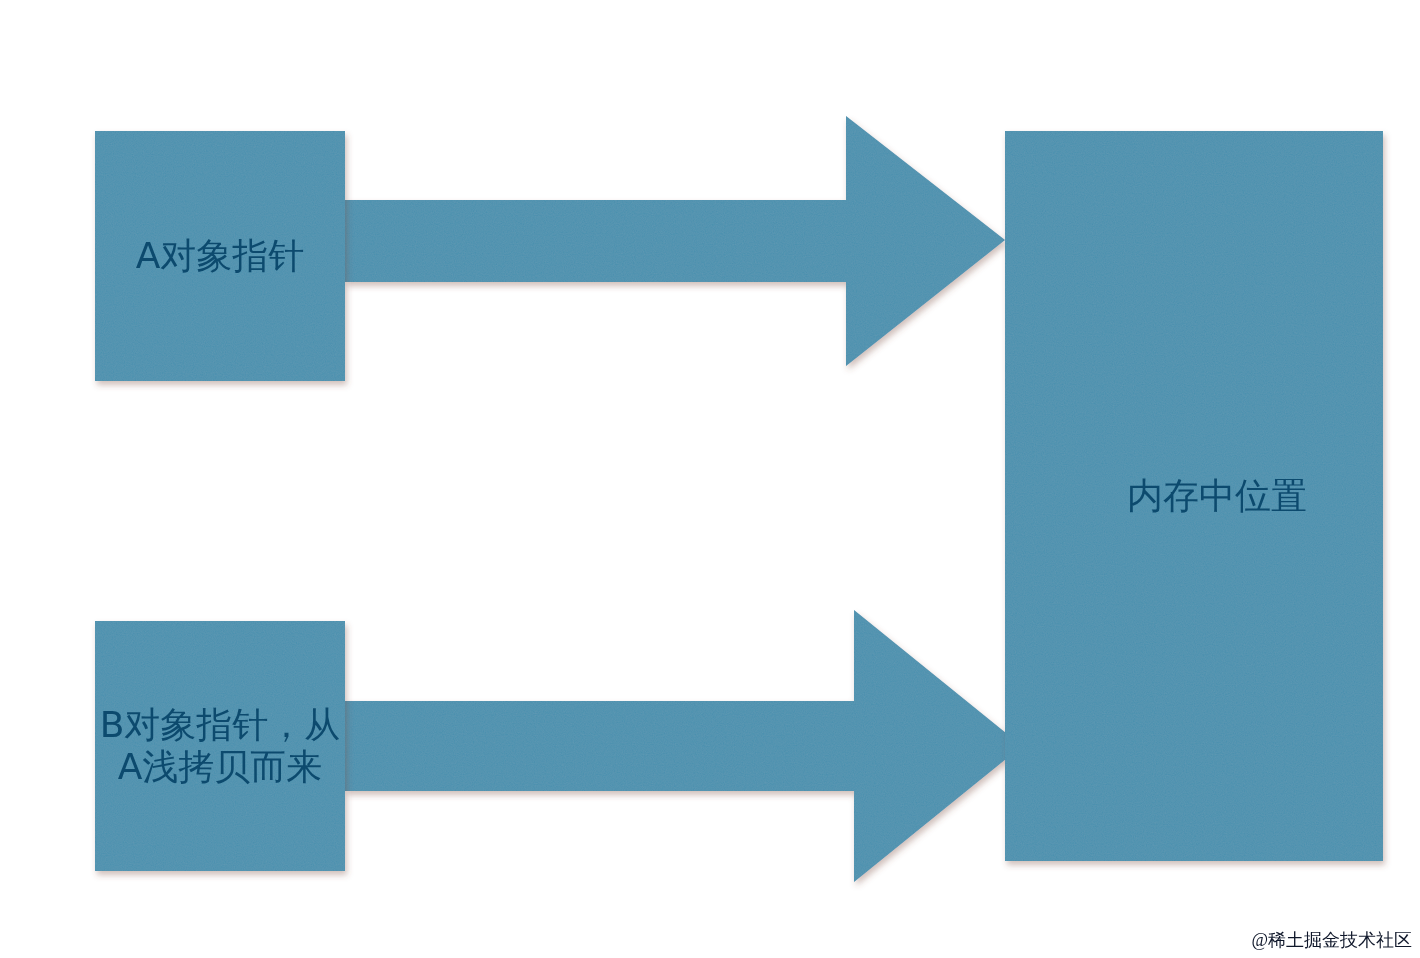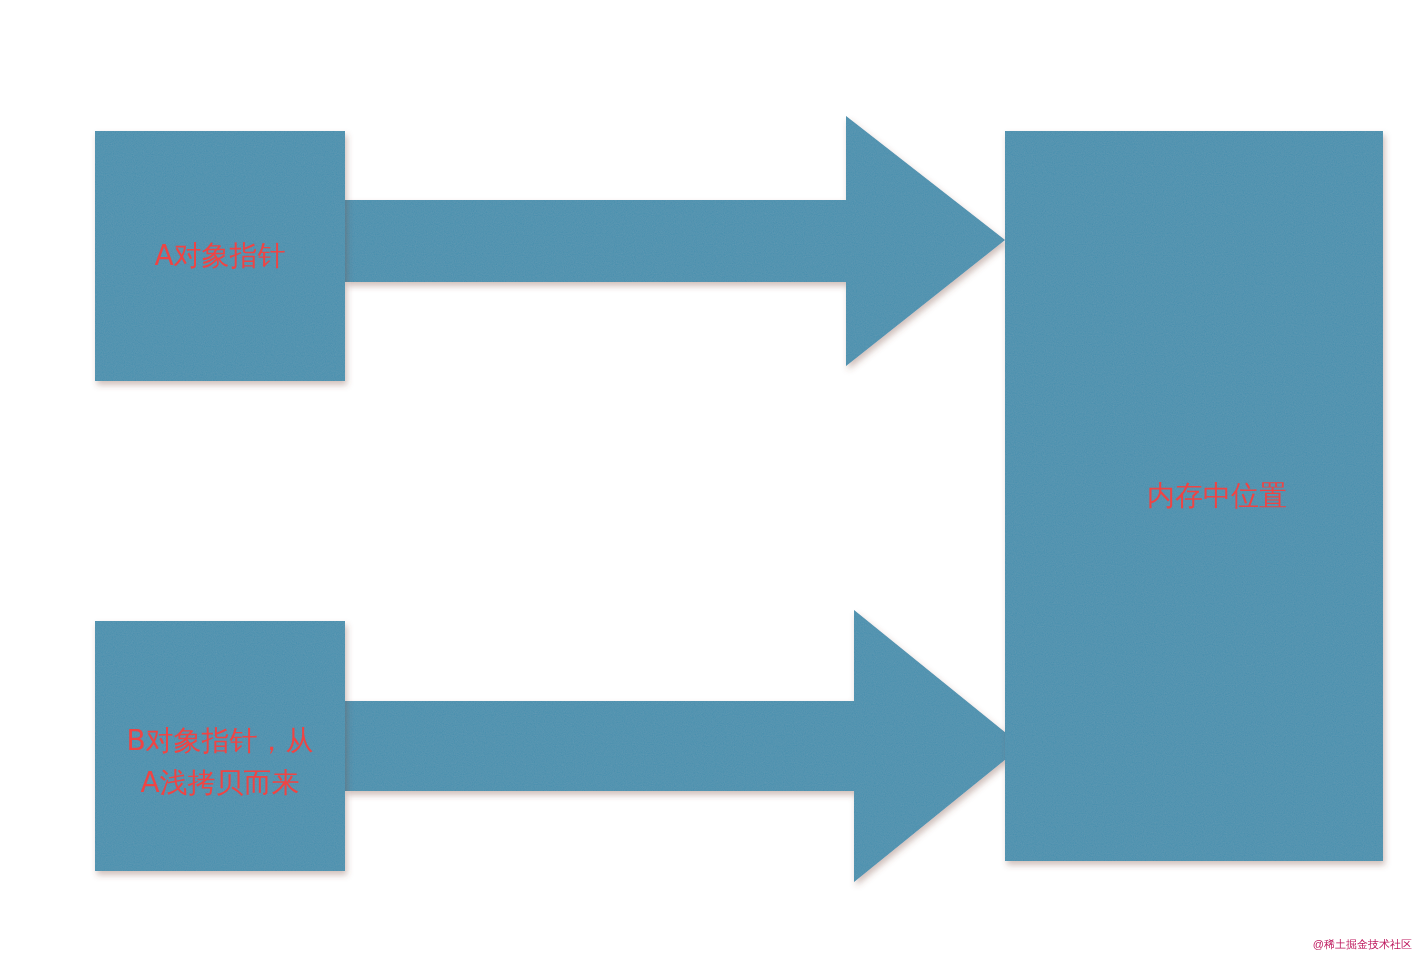--- a/index.html
+++ b/index.html
@@ -1,23 +1,23 @@
 <!DOCTYPE html>
 <html><head>
   <meta charset="utf-8">
   <style>
     html, body { margin: 0; padding: 0; background: #ffffff; }
     body { width: 1420px; height: 958px; position: relative; overflow: hidden;
            font-family: "DejaVu Sans", "Liberation Sans", sans-serif; }
     .shape-svg { position: absolute; left: 0; top: 0; width: 1420px; height: 958px; }
-    .label { position: absolute; color: #ef4444; text-align: center;
-             font-size: 28px; line-height: 42px; display: flex; align-items: center;
+    .label { position: absolute; color: #0c4a6e; text-align: center;
+             font-size: 36px; line-height: 42px; display: flex; align-items: center;
              justify-content: center; white-space: pre-line; }
-    .watermark { position: absolute; right: 8px; bottom: 6px; color: #be185d;
-                 font-size: 11px; font-family: Liberation Sans, sans-serif; }
+    .watermark { position: absolute; right: 8px; bottom: 6px; color: #0f172a;
+                 font-size: 18px; font-family: Liberation Serif, serif; }
   </style>
 </head>
 <body>
 
 <svg class="shape-svg" viewBox="0 0 1420 958" xmlns="http://www.w3.org/2000/svg">
   <defs>
     <filter id="shadow" x="-5%" y="-5%" width="115%" height="115%">
       <feDropShadow dx="2" dy="4" stdDeviation="3" flood-color="#7a4a3a" flood-opacity="0.35"></feDropShadow>
     </filter>
     <filter id="grain" x="0" y="0" width="100%" height="100%">
@@ -47,18 +47,18 @@
     <rect x="95" y="621" width="250" height="250" fill="#4a8fae" filter="url(#grain)"></rect>
   </g>
 
   <g filter="url(#shadow)">
     <rect x="1005" y="131" width="378" height="730" fill="#4a8fae" filter="url(#grain)"></rect>
   </g>
 </svg>
 
 <div class="label" style="left:95px; top:131px; width:250px; height:250px;">A对象指针</div>
 
-<div class="label" style="left:95px; top:621px; width:250px; height:250px; padding-top:16px;">B对象指针，从
+<div class="label" style="left:95px; top:621px; width:250px; height:250px; padding-top:0;">B对象指针，从
 A浅拷贝而来</div>
 
 <div class="label" style="left:1005px; top:131px; width:424px; height:730px;">内存中位置</div>
 
 <div class="watermark">@稀土掘金技术社区</div>
 
 </body></html>

